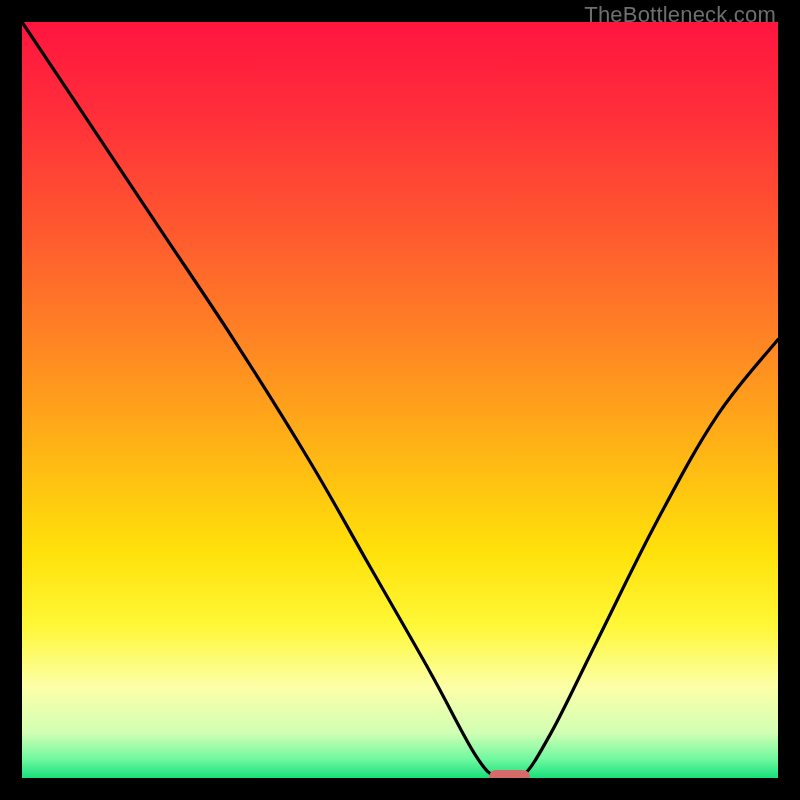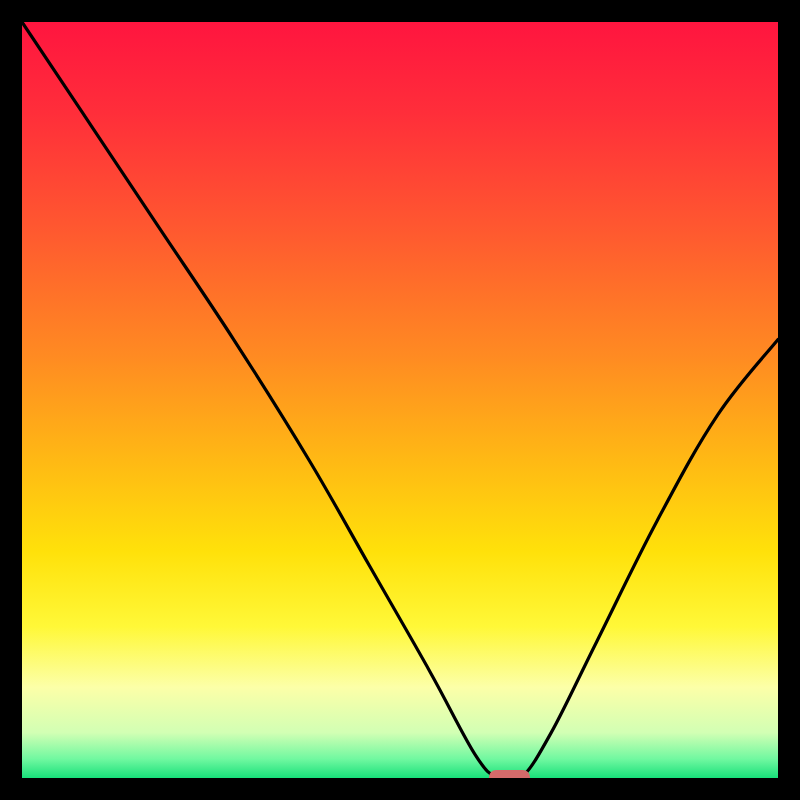--- a/index.html
+++ b/index.html
@@ -76,14 +76,15 @@
     </svg>
 
     <svg class="curve-svg" viewBox="0 0 756 756" preserveAspectRatio="none">
       <path id="curve-path" d="M 0 0 C 10.8864 16.329600000000003, 35.985600000000005 53.97840000000003, 60.480000000000004 90.72000000000003 C 84.9744 127.46160000000003, 108.86399999999999 163.296, 136.07999999999998 204.12 C 163.296 244.94400000000002, 184.464 275.33520000000004, 211.68 317.52000000000004 C 238.89600000000002 359.70480000000003, 262.78560000000004 397.65600000000006, 287.28000000000003 438.48 C 311.7744 479.304, 325.9872 506.21759999999995, 347.76 544.3199999999999 C 369.5328 582.4223999999999, 389.1888 616.14, 408.24 650.16 C 427.2912 684.18, 441.35279999999995 714.2688, 453.59999999999997 733.32 C 465.8472 752.3712, 468.1152 751.9176, 476.28000000000003 756 C 484.44480000000004 760.0824, 489.43440000000004 764.1648, 498.96000000000004 756 C 508.48560000000003 747.8352, 515.5919999999999 735.1343999999999, 529.1999999999999 710.64 C 542.808 686.1456000000001, 555.5088000000001 658.0224000000001, 574.5600000000001 619.9200000000001 C 593.6112 581.8176000000001, 613.2672 539.784, 635.04 498.96 C 656.8127999999999 458.13599999999997, 673.7472 425.7792, 695.52 393.12 C 717.2927999999999 360.4608, 745.1136 331.12800000000004, 756 317.52000000000004" fill="none" stroke="#000000" stroke-width="3.2" stroke-linecap="round" stroke-linejoin="round"></path>
     </svg>
 
     <div id="marker" class="marker" style="left: 466.83px; top: 748px; width: 41.58px; background: rgb(212, 106, 106);"></div>
 
   </div>
 
+  <div class="watermark">TheBottleneck.com</div>
 
 </div>
 
 </body></html>

